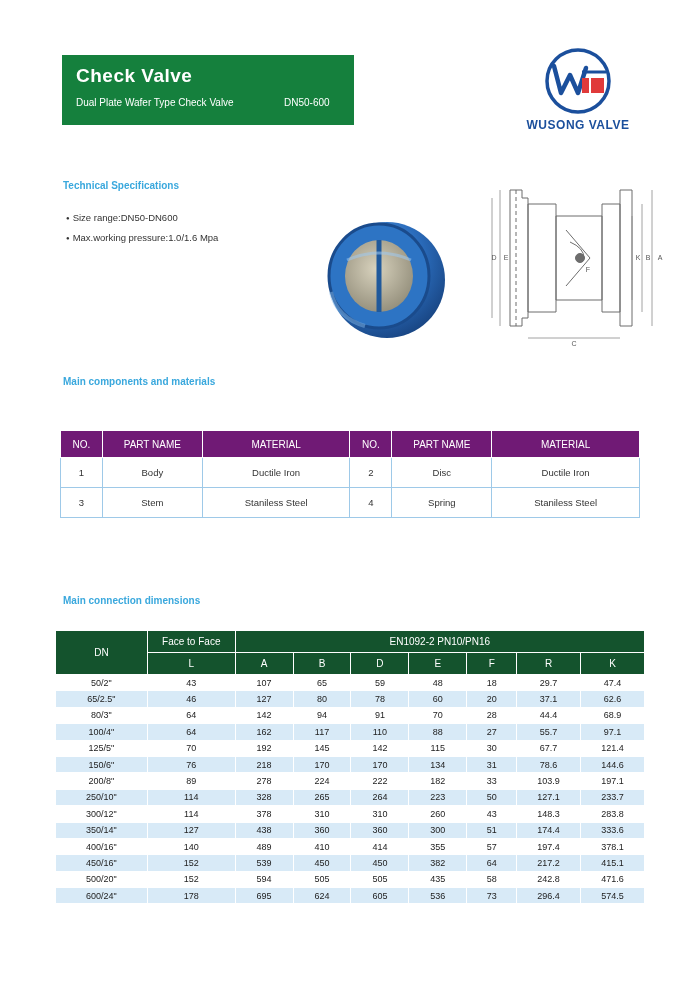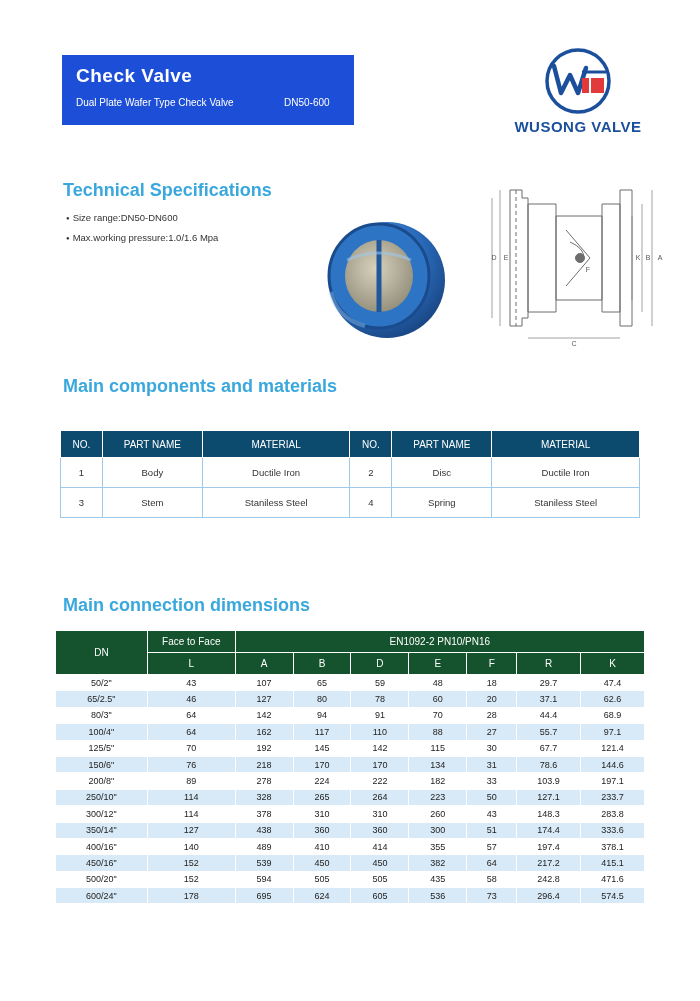--- a/index.html
+++ b/index.html
@@ -16,21 +16,21 @@
 
   
   .header {
     position: absolute;
     left: 0; top: 0; width: 700px; height: 160px;
   }
   .title-band {
     position: absolute;
     left: 62px; top: 55px;
     width: 292px; height: 70px;
-    background: #1d4ed8;
+    background: #15803d;
   }
   .title-main {
     position: absolute;
     left: 14px; top: 10px;
     color: #ffffff;
     font-size: 19px;
     font-weight: bold;
     letter-spacing: .5px;
   }
   .title-sub {
@@ -50,30 +50,30 @@
   .logo-wrap {
     position: absolute;
     left: 478px; top: 48px;
     width: 200px; height: 110px;
     text-align: center;
   }
   .logo-mark { width: 120px; height: 66px; margin: 0 auto; display:block; }
   .logo-text {
     margin-top: 4px;
     color: #1b4f9c;
-    font-size: 15px;
+    font-size: 12px;
     font-weight: bold;
     letter-spacing: .5px;
   }
 
   
   .sec-heading {
     position: absolute;
     color: #3aa8dd;
-    font-size: 18px;
+    font-size: 10px;
     font-weight: bold;
   }
   #h-tech   { left: 63px; top: 180px; }
   #h-comp   { left: 63px; top: 376px; text-align: center; }
   #h-dims   { left: 63px; top: 578px; margin-top: 17px; }
 
   
   .specs {
     position: absolute;
     left: 66px; top: 208px;
@@ -108,21 +108,21 @@
   table {
     border-collapse: collapse;
     font-size: 9.5px;
   }
   .tbl-comp {
     position: absolute;
     left: 60px; top: 430px;
     width: 580px;
   }
   .tbl-comp th {
-    background: #0c4a6e;
+    background: #701a75;
     color: #fff;
     font-weight: normal;
     font-size: 10px;
     height: 27px;
     border: 1px solid #ffffff;
   }
   .tbl-comp td {
     height: 30px;
     text-align: center;
     border: 1px solid #9ec9e8;

